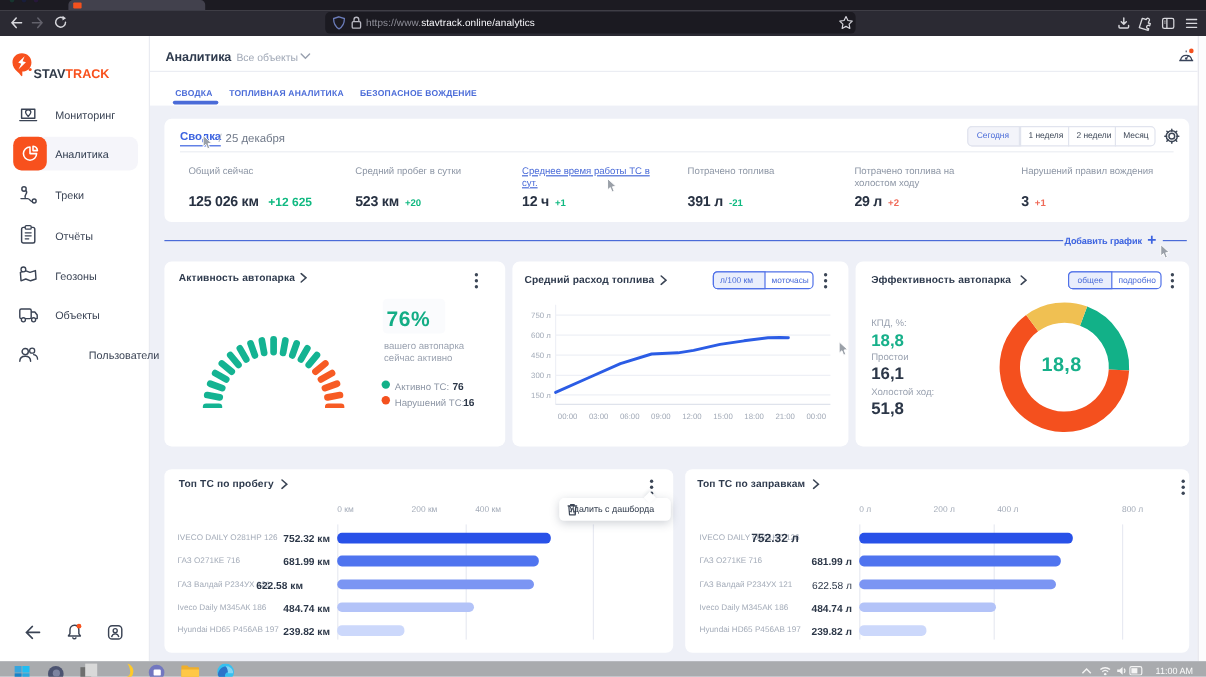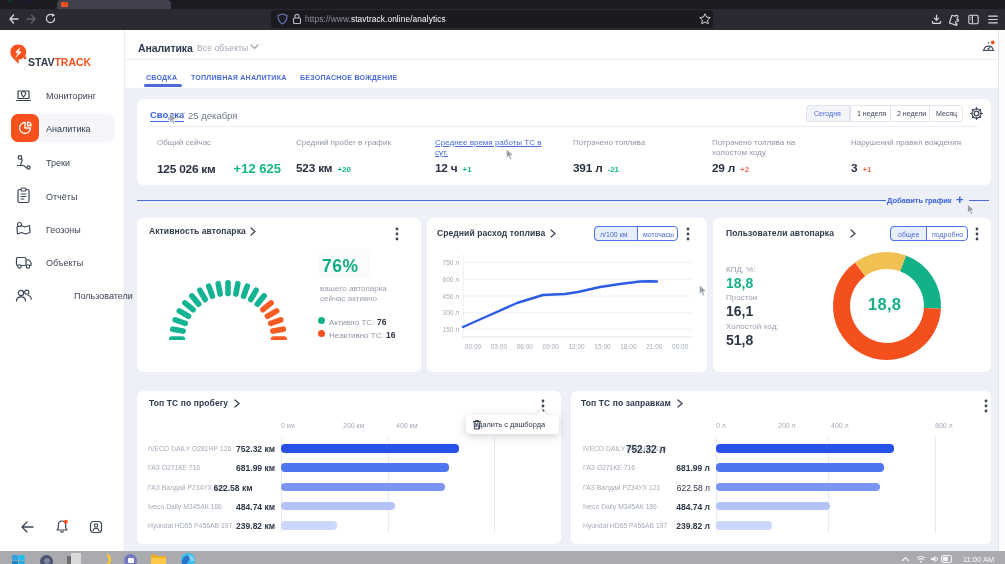--- a/index.html
+++ b/index.html
@@ -179,22 +179,22 @@
   <g stroke="#3c4656" stroke-width="1.6" fill="none">
     <circle cx="10" cy="10" r="3.2"></circle>
     <g id="teeth"></g>
     <path d="M10 2.2 V4.4 M10 15.6 V17.8 M2.2 10 H4.4 M15.6 10 H17.8 M4.5 4.5 L6 6 M14 14 L15.5 15.5 M15.5 4.5 L14 6 M6 14 L4.5 15.5" stroke-linecap="round"></path>
     <circle cx="10" cy="10" r="6.1"></circle>
   </g>
 </svg>
 
 <div id="stats">
     <div class="abs" style="left:157px;top:138px;width:124px;font-size:8px;line-height:9.5px;color:#8d96a5;white-space:pre-line;">Общий сейчас</div>
-    <div class="abs" style="left:157px;top:161px;font-size:11.8px;font-weight:bold;color:#273142;letter-spacing:-0.2px;">125 026 км<span style="font-size:13px;font-weight:bold;color:#10b981;margin-left:18px;letter-spacing:0;">+12 625</span></div>
-    <div class="abs" style="left:296px;top:138px;width:124px;font-size:8px;line-height:9.5px;color:#8d96a5;white-space:pre-line;">Средний пробег в график</div>
+    <div class="abs" style="left:157px;top:161px;font-size:11.8px;font-weight:bold;color:#273142;letter-spacing:-0.2px;">125 026 км<span style="font-size:10px;font-weight:bold;color:#10b981;margin-left:8px;letter-spacing:0;">+12 625</span></div>
+    <div class="abs" style="left:296px;top:138px;width:124px;font-size:8px;line-height:9.5px;color:#8d96a5;white-space:pre-line;">Средний пробег в сутки</div>
     <div class="abs" style="left:296px;top:161px;font-size:11.8px;font-weight:bold;color:#273142;letter-spacing:-0.2px;">523 км<span style="font-size:8px;font-weight:bold;color:#10b981;margin-left:5px;letter-spacing:0;">+20</span></div>
     <div class="abs" style="left:435px;top:138px;width:124px;font-size:8px;line-height:9.5px;color:#4a6bd8;text-decoration:underline;white-space:pre-line;">Среднее время работы ТС в
 сут.</div>
     <div class="abs" style="left:435px;top:161px;font-size:11.8px;font-weight:bold;color:#273142;letter-spacing:-0.2px;">12 ч<span style="font-size:8px;font-weight:bold;color:#10b981;margin-left:5px;letter-spacing:0;">+1</span></div>
     <div class="abs" style="left:573px;top:138px;width:124px;font-size:8px;line-height:9.5px;color:#8d96a5;white-space:pre-line;">Потрачено топлива</div>
     <div class="abs" style="left:573px;top:161px;font-size:11.8px;font-weight:bold;color:#273142;letter-spacing:-0.2px;">391 л<span style="font-size:8px;font-weight:bold;color:#10b981;margin-left:5px;letter-spacing:0;">-21</span></div>
     <div class="abs" style="left:712px;top:138px;width:124px;font-size:8px;line-height:9.5px;color:#8d96a5;white-space:pre-line;">Потрачено топлива на
 холостом ходу</div>
     <div class="abs" style="left:712px;top:161px;font-size:11.8px;font-weight:bold;color:#273142;letter-spacing:-0.2px;">29 л<span style="font-size:8px;font-weight:bold;color:#ef6a58;margin-left:5px;letter-spacing:0;">+2</span></div>
     <div class="abs" style="left:851px;top:138px;width:124px;font-size:8px;line-height:9.5px;color:#8d96a5;white-space:pre-line;">Нарушений правил вождения</div>
@@ -240,21 +240,21 @@
     <line x1="107.9" y1="55.1" x2="118.3" y2="53.2" stroke="#f75b24" stroke-width="5.6" stroke-linecap="round"></line>
     <line x1="108.6" y1="63.0" x2="119.2" y2="63.0" stroke="#f75b24" stroke-width="5.6" stroke-linecap="round"></line>
   </svg>
 <div class="abs" style="left:319px;top:249px;width:52px;height:29px;background:#fafbfd;border-radius:4px;"></div>
 <div class="abs" style="left:322px;top:256px;font-size:17.5px;font-weight:bold;color:#13ad85;letter-spacing:0.5px;">76%</div>
 <div class="abs" style="left:320px;top:284px;font-size:8px;color:#9aa2b0;line-height:10px;">вашего автопарка<br>сейчас активно</div>
 <div class="abs" style="left:318px;top:317px;width:7px;height:7px;border-radius:50%;background:#12b189;"></div>
 <div class="abs" style="left:329px;top:318px;font-size:8px;color:#8d96a5;">Активно ТС:</div>
 <div class="abs" style="left:377px;top:317px;font-size:8.5px;font-weight:bold;color:#2c3748;">76</div>
 <div class="abs" style="left:318px;top:330px;width:7px;height:7px;border-radius:50%;background:#f4511e;"></div>
-<div class="abs" style="left:329px;top:331px;font-size:8px;color:#8d96a5;">Неактивно ТС:</div>
+<div class="abs" style="left:329px;top:331px;font-size:8px;color:#8d96a5;">Нарушений ТС:</div>
 <div class="abs" style="left:386px;top:330px;font-size:8.5px;font-weight:bold;color:#2c3748;">16</div>
 
 <div class="abs" style="left:437px;top:228px;font-size:8.5px;font-weight:bold;color:#2e3a4d;letter-spacing:0.1px;">Средний расход топлива</div>
 <svg class="abs" style="left:549px;top:229px;" width="8" height="9" viewBox="0 0 8 9">
     <path d="M2 1 L6 4.5 L2 8" stroke="#3c4656" stroke-width="1.3" fill="none" stroke-linecap="round"></path>
   </svg>
 <div class="abs" style="left:594px;top:226px;width:84px;height:15px;border:1px solid #5071e8;border-radius:4px;background:#fff;"></div>
 <div class="abs" style="left:594px;top:226px;width:44px;height:15px;background:#e9eefc;border:1px solid #5071e8;border-radius:4px 0 0 4px;"></div>
 <div class="abs" style="left:600px;top:231px;font-size:7px;color:#4a6bd8;">л/100 км</div>
 <div class="abs" style="left:643px;top:231px;font-size:6.9px;color:#4a6bd8;">моточасы</div>
@@ -281,21 +281,21 @@
     <text x="87.8" y="99" font-size="6.5" fill="#a3abb8" text-anchor="middle" font-family="Liberation Sans">06:00</text>
     <text x="113.69999999999999" y="99" font-size="6.5" fill="#a3abb8" text-anchor="middle" font-family="Liberation Sans">09:00</text>
     <text x="139.6" y="99" font-size="6.5" fill="#a3abb8" text-anchor="middle" font-family="Liberation Sans">12:00</text>
     <text x="165.5" y="99" font-size="6.5" fill="#a3abb8" text-anchor="middle" font-family="Liberation Sans">15:00</text>
     <text x="191.39999999999998" y="99" font-size="6.5" fill="#a3abb8" text-anchor="middle" font-family="Liberation Sans">18:00</text>
     <text x="217.29999999999998" y="99" font-size="6.5" fill="#a3abb8" text-anchor="middle" font-family="Liberation Sans">21:00</text>
     <text x="243.2" y="99" font-size="6.5" fill="#a3abb8" text-anchor="middle" font-family="Liberation Sans">00:00</text>
     <path d="M26 77 L53 65 L80 53 L106 45 L128 44 L141 42 L163 37 L183 34 L203 31.5 L213 31.3 L220 31.5" stroke="#2b5ce5" stroke-width="2.4" fill="none" stroke-linecap="round" stroke-linejoin="round"></path>
   </svg>
 
-<div class="abs" style="left:726px;top:228px;font-size:8.5px;font-weight:bold;color:#2e3a4d;letter-spacing:0.1px;">Пользователи автопарка</div>
+<div class="abs" style="left:726px;top:228px;font-size:8.5px;font-weight:bold;color:#2e3a4d;letter-spacing:0.1px;">Эффективность автопарка</div>
 <svg class="abs" style="left:849px;top:229px;" width="8" height="9" viewBox="0 0 8 9">
     <path d="M2 1 L6 4.5 L2 8" stroke="#3c4656" stroke-width="1.3" fill="none" stroke-linecap="round"></path>
   </svg>
 <div class="abs" style="left:890px;top:226px;width:78px;height:15px;border:1px solid #5071e8;border-radius:4px;background:#fff;"></div>
 <div class="abs" style="left:890px;top:226px;width:37px;height:15px;background:#e9eefc;border:1px solid #5071e8;border-radius:4px 0 0 4px;"></div>
 <div class="abs" style="left:898px;top:231px;font-size:7px;color:#4a6bd8;">общее</div>
 <div class="abs" style="left:932px;top:231px;font-size:7px;color:#4a6bd8;">подробно</div>
 <svg class="abs" style="left:975px;top:227px;" width="4" height="14" viewBox="0 0 4 14">
     <circle cx="2" cy="2" r="1.4" fill="#3c4656"></circle>
     <circle cx="2" cy="7" r="1.4" fill="#3c4656"></circle>

